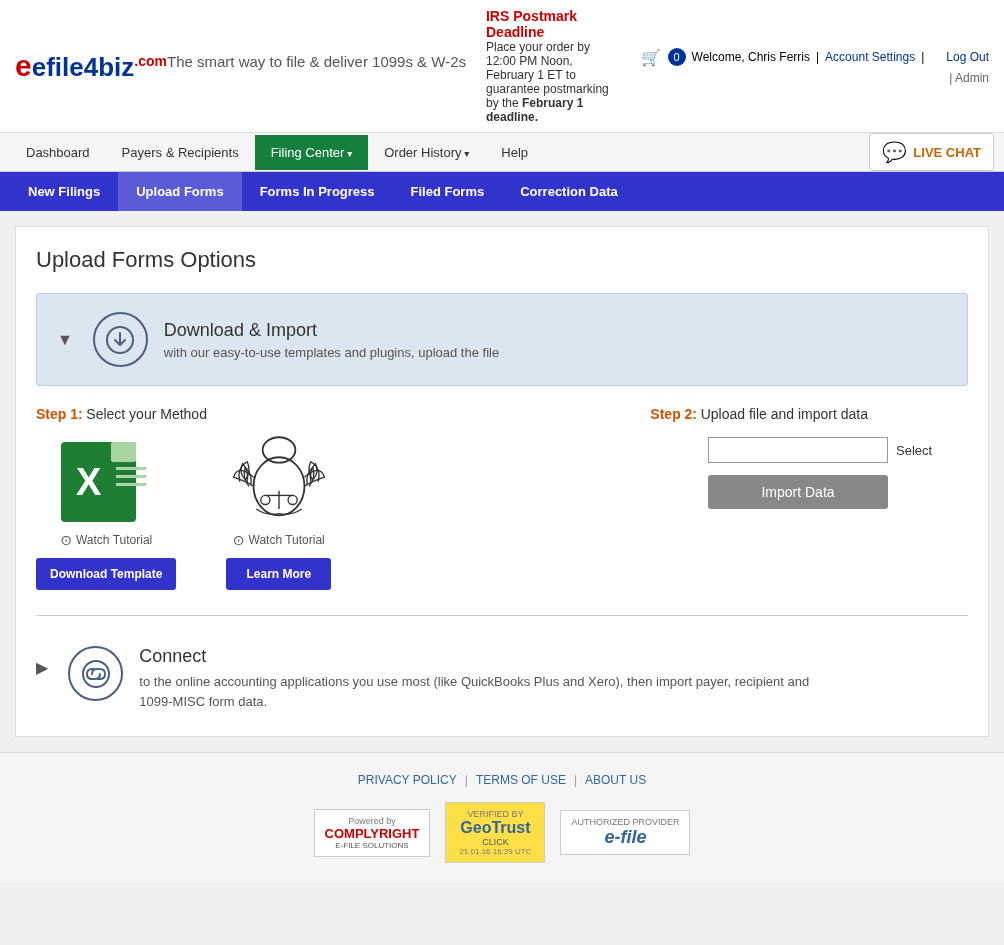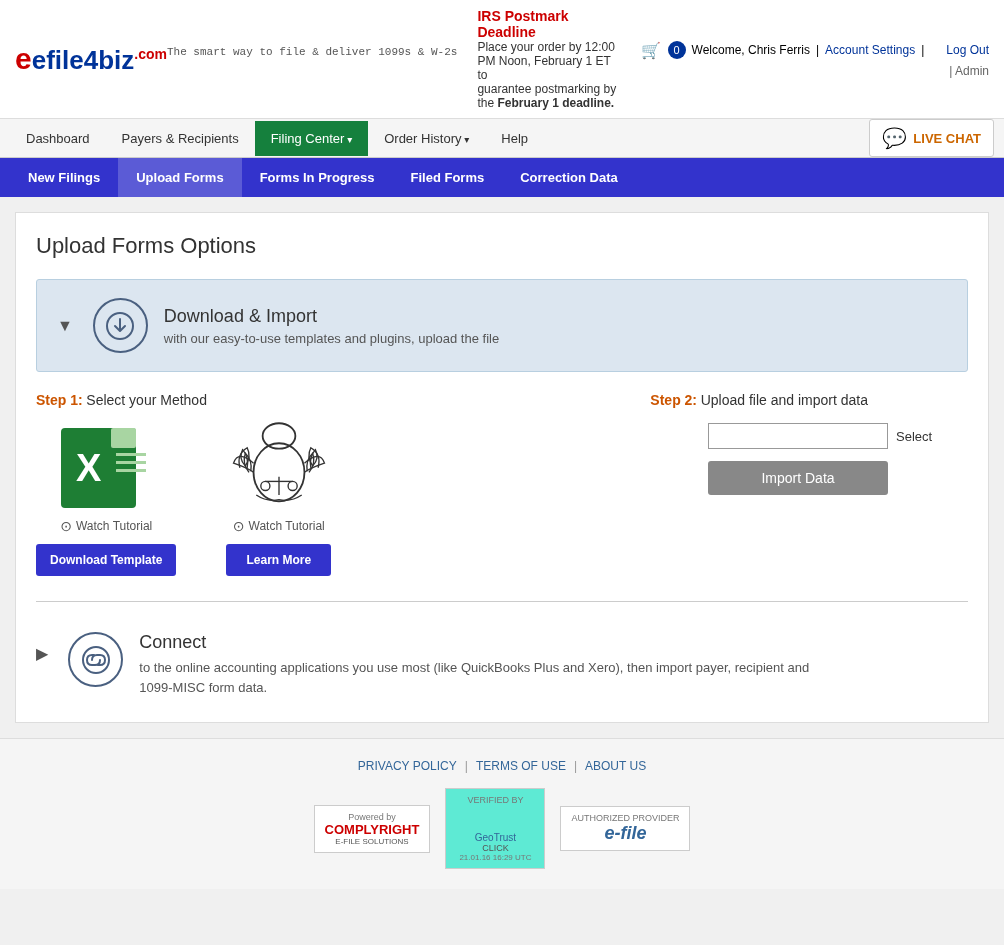--- a/index.html
+++ b/index.html
@@ -34,21 +34,21 @@
     .footer-badges { display: flex; justify-content: center; align-items: center; gap: 15px; }
   </style>
 </head>
 <body>
 
 <div class="header">
   <div class="logo-area">
     <div style="font-size:26px; font-weight:bold; color:#003399; line-height:1;">
       <span style="color:#cc0000; font-size:30px;">e</span><span style="color:#003399;">efile4biz</span><span style="color:#cc0000; font-size:14px; vertical-align:super;">.com</span>
     </div>
-    <div style="font-size:11px; color:#555; margin-top:2px;font-family:Liberation Mono, monospace;">The smart way to file &amp; deliver 1099s &amp; W-2s</div>
+    <div style="font-size:15px; color:#555; margin-top:2px;">The smart way to file &amp; deliver 1099s &amp; W-2s</div>
   </div>
 
   <div class="header-center">
     <div style="color:#cc0000; font-weight:bold; font-size:14px;">IRS Postmark Deadline</div>
     <div style="font-size:12px; color:#333;">Place your order by 12:00 PM Noon, February 1 ET to</div>
     <div style="font-size:12px; color:#333;">
       <span>guarantee postmarking by the</span>
       <strong style="color:#333;">February 1 deadline.</strong>
     </div>
   </div>
@@ -212,23 +212,23 @@
   </div>
 
   <div class="footer-badges">
 
     <div style="border:1px solid #ccc; padding:6px 10px; background:#fff; text-align:center; min-width:100px;">
       <div style="font-size:9px; color:#777;">Powered by</div>
       <div style="font-size:13px; font-weight:bold; color:#cc0000;">COMPLYRIGHT</div>
       <div style="font-size:8px; color:#555;">E-FILE SOLUTIONS</div>
     </div>
 
-    <div style="border:1px solid #ccc; padding:6px 10px; background:#5eead4; text-align:center; min-width:100px;">
+    <div style="border:1px solid #ccc; padding:6px 10px; background:#fde047; text-align:center; min-width:100px;">
       <div style="font-size:9px; color:#777;">VERIFIED BY</div>
-      <div style="font-size:10px; font-weight:normal; color:#336699;margin-top:27px;">GeoTrust</div>
+      <div style="font-size:16px; font-weight:bold; color:#336699;">GeoTrust</div>
       <div style="font-size:9px; color:#555;">CLICK</div>
       <div style="font-size:8px; color:#777;">21.01.16 16:29 UTC</div>
     </div>
 
     <div style="border:1px solid #ccc; padding:6px 10px; background:#fff; text-align:center; min-width:100px;">
       <div style="font-size:9px; color:#777;">AUTHORIZED PROVIDER</div>
       <div style="font-size:18px; font-weight:bold; color:#336699; font-style:italic;">e-file</div>
     </div>
   </div>
 </div>

